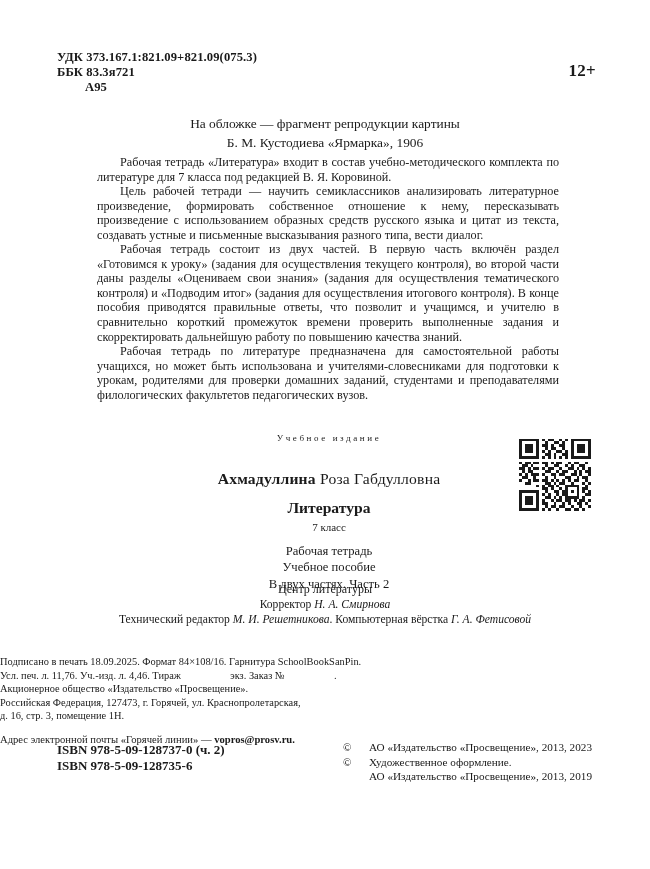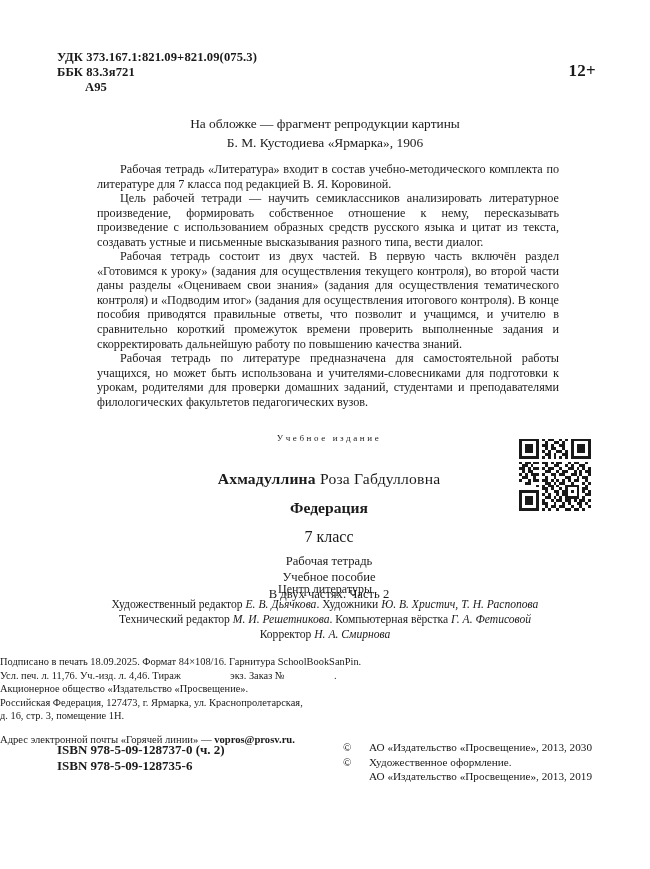--- a/index.html
+++ b/index.html
@@ -29,21 +29,21 @@
   }
 
   
   .cover-note{
     position:absolute;left:0;right:0;top:115px;
     text-align:center;font-size:13.4px;line-height:18.6px;
   }
 
   
   .annotation{
-    position:absolute;left:97px;top:162px;width:462px;
+    position:absolute;left:97px;top:155px;width:462px;
     font-size:12.2px;line-height:14.55px;
     text-align:justify;
     text-justify:inter-word;
     hyphens:none;
   }
   .annotation p{margin:0;text-indent:23px;}
 
   
   .imprint{
     position:absolute;left:8px;right:0;top:432px;text-align:center;
@@ -51,21 +51,21 @@
   .edition-kind{
     font-size:9px;letter-spacing:2.6px;line-height:13px;
   }
   .author{
     margin-top:24px;font-size:15.6px;line-height:20px;letter-spacing:.2px;
   }
   .author .sur{font-weight:bold;}
   .book-title{
     margin-top:9px;font-size:15.6px;font-weight:bold;line-height:20px;
   }
-  .grade{margin-top:10px;font-size:16px;line-height:18px;}
+  .grade{margin-top:0;font-size:11px;line-height:18px;}
   .sub-lines{margin-top:7px;font-size:12.6px;line-height:16.4px;}
   .sub-lines div{white-space:nowrap;}
 
   
   .qr-wrap{
     position:absolute;left:519px;top:433px;width:72px;height:83px;
   }
   .qr-wrap svg{display:block;width:100%;height:100%;}
 
   
@@ -130,21 +130,21 @@
     <p>Рабочая тетрадь состоит из двух частей. В первую часть включён раздел «Готовимся к уроку» (задания для осуществления текущего контроля), во второй части даны разделы «Оцениваем свои знания» (задания для осуществления тематического контроля) и «Подводим итог» (задания для осуществления итогового контроля). В конце пособия приводятся правильные ответы, что позволит и учащимся, и учителю в сравнительно короткий промежуток времени проверить выполненные задания и скорректировать дальнейшую работу по повышению качества знаний.</p>
     <p>Рабочая тетрадь по литературе предназначена для самостоятельной работы учащихся, но может быть использована и учителями-словесниками для подготовки к урокам, родителями для проверки домашних заданий, студентами и преподавателями филологических факультетов педагогических вузов.</p>
   </div>
 
   <div class="imprint">
     <div class="edition-kind">Учебное издание</div>
     <div class="author">
       <span class="sur">Ахмадуллина</span>
       <span>Роза Габдулловна</span>
     </div>
-    <div class="book-title">Федерация</div>
+    <div class="book-title">Литература</div>
     <div class="grade">7 класс</div>
     <div class="sub-lines">
       <div>Рабочая тетрадь</div>
       <div>Учебное пособие</div>
       <div>В двух частях. Часть 2</div>
     </div>
   </div>
 
   <div class="qr-wrap">
     <svg viewBox="0 0 25 25" shape-rendering="crispEdges" aria-hidden="true">
@@ -322,63 +322,57 @@
           <rect x="16" y="24" width="2" height="1"></rect>
         <rect x="19" y="24" width="2" height="1"></rect>
           <rect x="22" y="24" width="1" height="1"></rect>
       </g>
     </svg>
   </div>
 
   <div class="credits">
     <div class="hdr">Центр литературы</div>
     <div>
-      <span>Художественный редактор</span>
-      <i>Е. В. Дьячкова</i><span>.</span>
-      <span>Художники</span>
-      <i>Ю. В. Христич, Т. Н. Распопова</i>
+      <span>Корректор</span>
+      <i>Н. А. Смирнова</i>
     </div>
     <div>
       <span>Технический редактор</span>
       <i>М. И. Решетникова</i><span>.</span>
       <span>Компьютерная вёрстка</span>
       <i>Г. А. Фетисовой</i>
-    </div>
-    <div>
-      <span>Корректор</span>
-      <i>Н. А. Смирнова</i>
     </div>
   </div>
 
   <div class="printinfo">
     <div>Подписано в печать 18.09.2025. Формат 84×108/16. Гарнитура SchoolBookSanPin.</div>
     <div>
       <span>Усл. печ. л. 11,76. Уч.-изд. л. 4,46. Тираж</span>
       <span class="gap-a"></span>
       <span>экз. Заказ №</span>
       <span class="gap-b"></span>
       <span>.</span>
     </div>
     <div>Акционерное общество «Издательство «Просвещение».</div>
-    <div>Российская Федерация, 127473, г. Ярмарка, ул. Краснопролетарская,</div>
+    <div>Российская Федерация, 127473, г. Горячей, ул. Краснопролетарская,</div>
     <div>д. 16, стр. 3, помещение 1Н.</div>
     <div class="email-line">
       <span>Адрес электронной почты «Горячей линии» — </span><b>vopros@prosv.ru.</b>
     </div>
   </div>
 
   <div class="isbn">
     <div>ISBN 978-5-09-128737-0 (ч. 2)</div>
     <div>ISBN 978-5-09-128735-6</div>
   </div>
 
   <div class="copyright">
     <div class="row">
       <span class="mark">©</span>
-      <span class="txt">АО «Издательство «Просвещение», 2013, 2030</span>
+      <span class="txt">АО «Издательство «Просвещение», 2013, 2023</span>
     </div>
     <div class="row">
       <span class="mark">©</span>
       <span class="txt">Художественное оформление.</span>
     </div>
     <div class="row cont">
       <span class="mark">©</span>
       <span class="txt">АО «Издательство «Просвещение», 2013, 2019</span>
     </div>
   </div>

